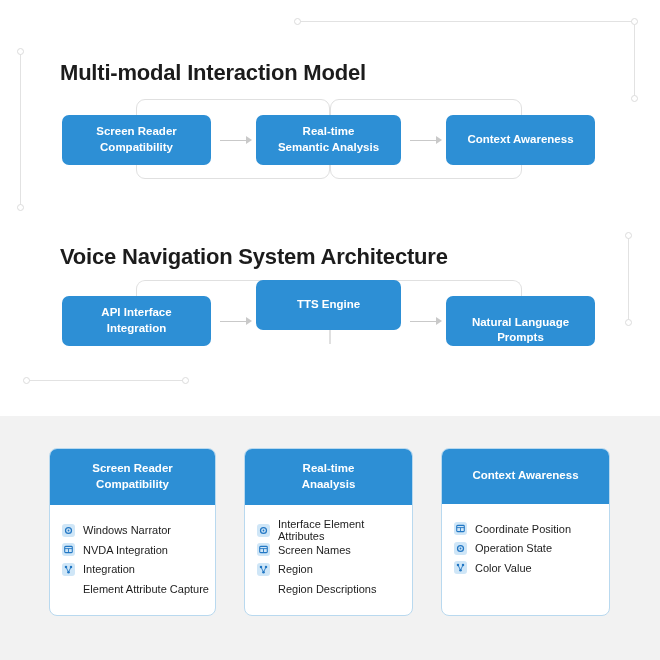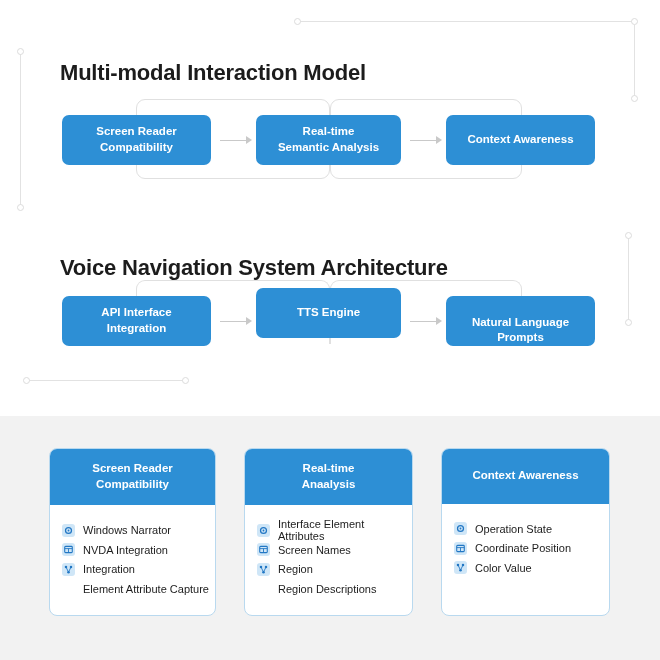--- a/index.html
+++ b/index.html
@@ -207,35 +207,35 @@
     </div>
     <div class="arrow" style="left:410px; top:134px; width:32px;">
       <span class="shaft"></span>
       <span class="head"></span>
     </div>
     <div class="flow-box" style="left:446px; top:115px; width:149px; height:50px;">
       <span style="white-space:pre-line;">Context Awareness</span>
     </div>
   </div>
 
-  <div class="section-title" style="left:60px; top:255px;text-align:center;">Voice Navigation System Architecture</div>
+  <div class="section-title" style="left:60px; top:244px;text-align:center;">Voice Navigation System Architecture</div>
 
   <div class="flow-row" style="top:0;">
     <div class="bracket top-only" style="left:136px; top:280px; height:64px; width:194px;"></div>
     <div class="bracket top-only" style="left:330px; top:280px; height:64px; width:192px;"></div>
 
     <div class="flow-box" style="left:62px; top:296px; width:149px; height:50px;">
       <span style="white-space:pre-line;">API Interface
 Integration</span>
     </div>
     <div class="arrow" style="left:220px; top:315px; width:32px;">
       <span class="shaft"></span>
       <span class="head"></span>
     </div>
-    <div class="flow-box" style="left:256px; top:288px; width:145px; height:50px;text-align:right;">
+    <div class="flow-box" style="left:256px; top:280px; width:145px; height:50px;text-align:right;">
       <span style="white-space:pre-line;">TTS Engine</span>
     </div>
     <div class="arrow" style="left:410px; top:315px; width:32px;">
       <span class="shaft"></span>
       <span class="head"></span>
     </div>
     <div class="flow-box" style="left:446px; top:296px; width:149px; height:50px;align-items:flex-end;">
       <span style="white-space:pre-line;">Natural Language Prompts</span>
     </div>
   </div>
@@ -328,35 +328,35 @@
       </div>
     </div>
   </div>
 
   <div class="card" style="left:441px; top:448px; width:169px; height:168px;">
     <div class="card-header" style="white-space:pre-line; padding-top:19px; padding-bottom:20px;">Context Awareness</div>
     <div class="card-body">
       <div class="card-item">
         <span class="item-icon">
           <svg width="9" height="9" viewBox="0 0 10 10">
-              <circle cx="5" cy="5" r="3.3" fill="none" stroke="#2277c4" stroke-width="1.4"></circle>
-              <circle cx="5" cy="5" r="1" fill="#2277c4"></circle>
-            </svg>
-        </span>
-        <span class="item-label">Operation State</span>
-      </div>
-      <div class="card-item">
-        <span class="item-icon">
-          <svg width="9" height="9" viewBox="0 0 10 10">
               <rect x="0.8" y="1.5" width="8.4" height="7" rx="1" fill="none" stroke="#2277c4" stroke-width="1.2"></rect>
               <line x1="0.8" y1="4" x2="9.2" y2="4" stroke="#2277c4" stroke-width="1"></line>
               <line x1="5" y1="4" x2="5" y2="8.5" stroke="#2277c4" stroke-width="1"></line>
             </svg>
         </span>
         <span class="item-label">Coordinate Position</span>
+      </div>
+      <div class="card-item">
+        <span class="item-icon">
+          <svg width="9" height="9" viewBox="0 0 10 10">
+              <circle cx="5" cy="5" r="3.3" fill="none" stroke="#2277c4" stroke-width="1.4"></circle>
+              <circle cx="5" cy="5" r="1" fill="#2277c4"></circle>
+            </svg>
+        </span>
+        <span class="item-label">Operation State</span>
       </div>
       <div class="card-item">
         <span class="item-icon">
           <svg width="9" height="9" viewBox="0 0 10 10">
               <circle cx="2.2" cy="2.2" r="1.4" fill="#2277c4"></circle>
               <circle cx="7.8" cy="2.2" r="1.4" fill="#2277c4"></circle>
               <circle cx="5" cy="8" r="1.4" fill="#2277c4"></circle>
               <line x1="2.2" y1="2.2" x2="5" y2="8" stroke="#2277c4" stroke-width="1"></line>
               <line x1="7.8" y1="2.2" x2="5" y2="8" stroke="#2277c4" stroke-width="1"></line>
             </svg>

